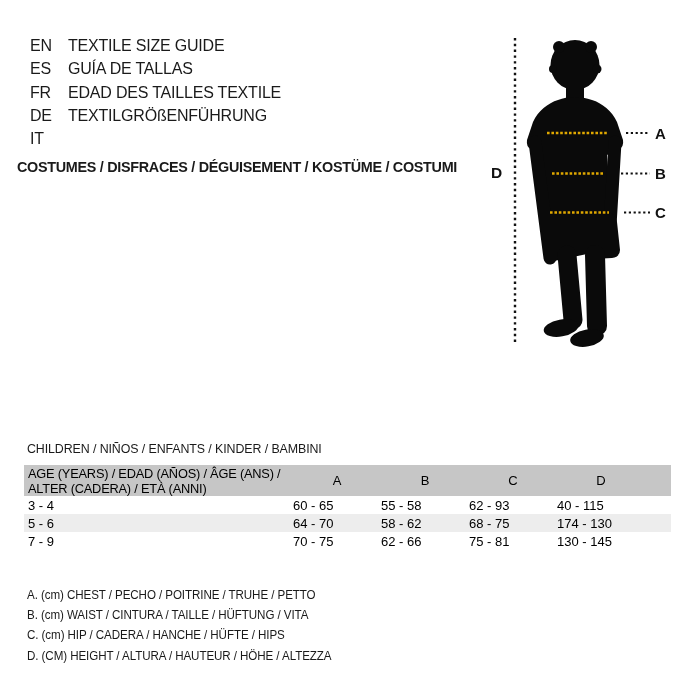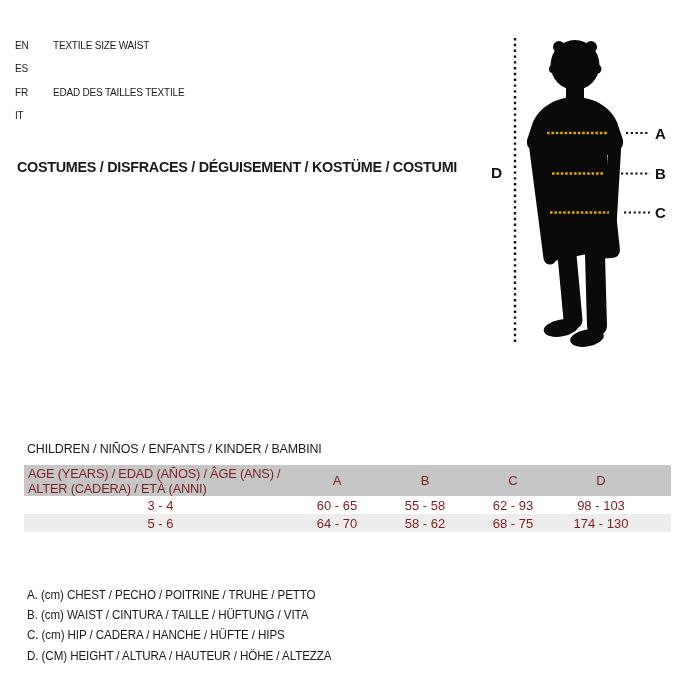--- a/index.html
+++ b/index.html
@@ -1,53 +1,58 @@
 <!DOCTYPE html>
 <html><head>
 <meta charset="utf-8">
 <style>
   html,body{margin:0;padding:0;}
   body{
     width:700px;height:700px;background:#ffffff;position:relative;overflow:hidden;
     font-family:"Liberation Sans", sans-serif;color:#1a1a1a;
     -webkit-font-smoothing:antialiased;
   }
-  .langs{position:absolute;left:15px;top:34px;font-size:10px;line-height:23.3px;letter-spacing:-0.2px;white-space:nowrap;}
+  .langs{position:absolute;left:30px;top:34px;font-size:16px;line-height:23.3px;letter-spacing:-0.2px;white-space:nowrap;}
   .lang-row{display:flex;}
   .lang-code{width:38px;flex:none;}
   .category{position:absolute;left:17px;top:159px;font-size:14.6px;font-weight:bold;letter-spacing:-0.3px;white-space:nowrap;transform:scaleX(0.985);transform-origin:0 0;}
   .figure-wrap{position:absolute;left:460px;top:20px;width:240px;height:340px;}
   .section-title{position:absolute;left:27px;top:441px;font-size:13.2px;letter-spacing:-0.1px;white-space:nowrap;transform:scaleX(0.94);transform-origin:0 0;}
   table.size-table{
     position:absolute;left:24px;top:465px;width:647px;
-    border-collapse:collapse;table-layout:fixed;font-size:13px;color:#7f1d1d;
+    border-collapse:collapse;table-layout:fixed;font-size:13px;color:#000000;
   }
   table.size-table th,table.size-table td{padding:0;margin:0;font-weight:normal;vertical-align:middle;}
   table.size-table thead th{background:#c6c6c6;height:31px;text-align:center;}
   table.size-table thead th.age-col{text-align:left;padding-left:4px;font-size:12.8px;line-height:15px;letter-spacing:-0.2px;}
   table.size-table thead th.age-col span{display:block;white-space:nowrap;}
-  table.size-table tbody td{height:18px;text-align:center;}
-  table.size-table tbody td.age-cell{text-align:center;padding-left:4px;}
+  table.size-table tbody td{height:18px;text-align:left;}
+  table.size-table tbody td.age-cell{text-align:left;padding-left:4px;}
   table.size-table tbody tr.striped{background:#ededed;}
   .legend{position:absolute;left:27px;top:585px;font-size:13.2px;line-height:20.2px;letter-spacing:-0.1px;white-space:nowrap;transform:scaleX(0.88);transform-origin:0 0;}
 </style>
 </head>
 <body>
 
 <div class="langs">
   <div class="lang-row">
     <span class="lang-code">EN</span>
-    <span class="lang-label">TEXTILE SIZE WAIST</span>
+    <span class="lang-label">TEXTILE SIZE GUIDE</span>
   </div>
   <div class="lang-row">
     <span class="lang-code">ES</span>
+    <span class="lang-label">GUÍA DE TALLAS</span>
   </div>
   <div class="lang-row">
     <span class="lang-code">FR</span>
     <span class="lang-label">EDAD DES TAILLES TEXTILE</span>
+  </div>
+  <div class="lang-row">
+    <span class="lang-code">DE</span>
+    <span class="lang-label">TEXTILGRÖßENFÜHRUNG</span>
   </div>
   <div class="lang-row">
     <span class="lang-code">IT</span>
   </div>
 </div>
 
 <div class="category">COSTUMES / DISFRACES / DÉGUISEMENT / KOSTÜME / COSTUMI</div>
 
 <div class="figure-wrap">
   <svg width="240" height="340" viewBox="0 0 240 340" xmlns="http://www.w3.org/2000/svg">
@@ -109,29 +114,37 @@
       <th>D</th>
       <th></th>
     </tr>
   </thead>
   <tbody>
     <tr>
       <td class="age-cell">3 - 4</td>
       <td>60 - 65</td>
       <td>55 - 58</td>
       <td>62 - 93</td>
-      <td>98 - 103</td>
+      <td>40 - 115</td>
       <td></td>
     </tr>
     <tr class="striped">
       <td class="age-cell">5 - 6</td>
       <td>64 - 70</td>
       <td>58 - 62</td>
       <td>68 - 75</td>
       <td>174 - 130</td>
+      <td></td>
+    </tr>
+    <tr>
+      <td class="age-cell">7 - 9</td>
+      <td>70 - 75</td>
+      <td>62 - 66</td>
+      <td>75 - 81</td>
+      <td>130 - 145</td>
       <td></td>
     </tr>
   </tbody>
 </table>
 
 <div class="legend">
   <div>A. (cm) CHEST / PECHO / POITRINE / TRUHE / PETTO</div>
   <div>B. (cm) WAIST / CINTURA / TAILLE / HÜFTUNG / VITA</div>
   <div>C. (cm) HIP / CADERA / HANCHE / HÜFTE / HIPS</div>
   <div>D. (CM) HEIGHT / ALTURA / HAUTEUR / HÖHE / ALTEZZA</div>

